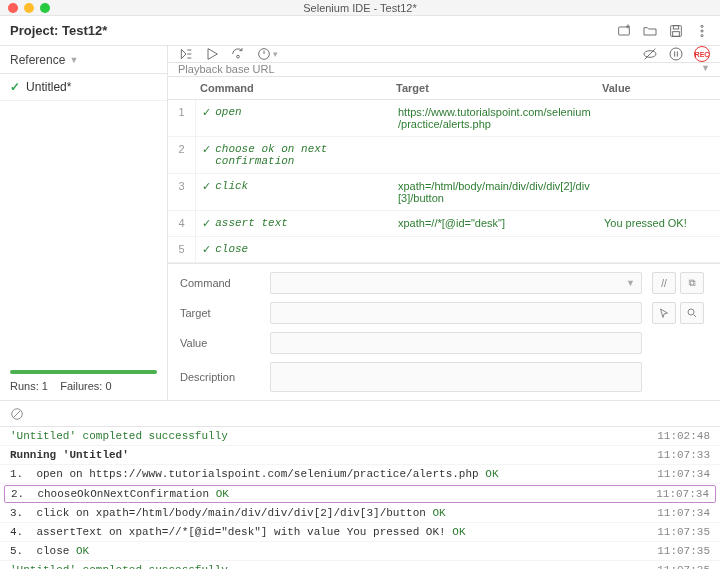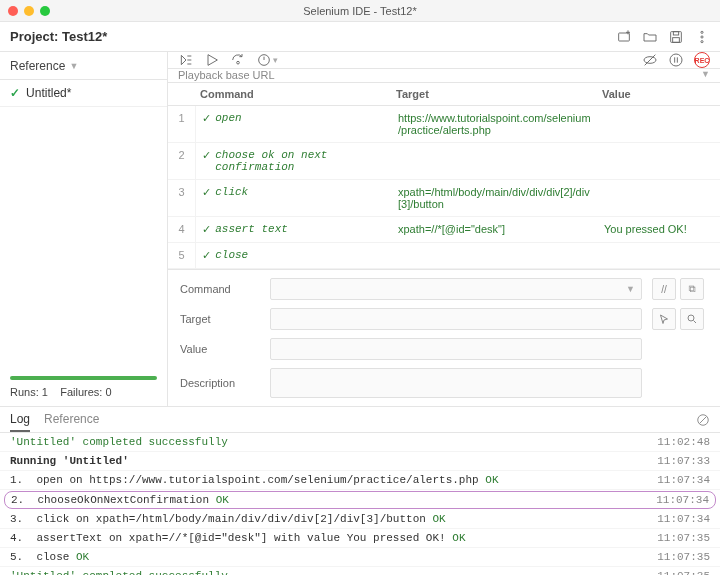--- a/index.html
+++ b/index.html
@@ -1,17 +1,17 @@
 <!DOCTYPE html>
 <html><head>
 <meta charset="utf-8">
 <style>
   * { box-sizing: border-box; margin: 0; padding: 0; }
   body { font-family: -apple-system, "Helvetica Neue", Arial, sans-serif; font-size: 12px; color: #333; background: #fff; width: 720px; height: 576px; overflow: hidden; }
-  .titlebar { height: 22px; display: flex; align-items: center; padding: 0 8px; position: relative; border-bottom: 1px solid #e5e5e5; background: #f5f5f5; }
+  .titlebar { height: 16px; display: flex; align-items: center; padding: 0 8px; position: relative; border-bottom: 1px solid #e5e5e5; background: #f5f5f5; }
   .traffic { display: flex; gap: 6px; }
   .dot { width: 10px; height: 10px; border-radius: 50%; }
   .dot.red { background: #ff5f56; }
   .dot.yellow { background: #ffbd2e; }
   .dot.green { background: #27c93f; }
   .titlebar-title { position: absolute; left: 0; right: 0; text-align: center; font-size: 11px; color: #555; }
   .projectbar { display: flex; align-items: center; justify-content: space-between; height: 30px; padding: 0 10px; border-bottom: 1px solid #e5e5e5; }
   .projectbar-left { font-size: 13px; font-weight: 600; }
   .projectbar-right { display: flex; gap: 10px; }
   .projectbar-right svg { width: 16px; height: 16px; stroke: #666; fill: none; stroke-width: 1.4; }
@@ -49,21 +49,21 @@
   .editor .btn-tiny { width:24px; height:22px; border:1px solid #ddd; border-radius:2px; display:flex; align-items:center; justify-content:center; font-size:10px; color:#888; background:#fafafa; }
   .editor textarea.fld { height: 30px; resize: none; }
   .log-section { border-top: 1px solid #e5e5e5; }
   .log-tabs { display:flex; justify-content:space-between; align-items:center; height:26px; border-bottom:1px solid #e5e5e5; padding:0 10px; }
   .log-tabs .tabs { display:flex; gap:14px; }
   .log-tabs .tab { font-size:12px; color:#888; padding:4px 0; }
   .log-tabs .tab.active { color:#333; border-bottom:2px solid #666; }
   .log-body { height: 142px; overflow:hidden; }
   .log-row { display:flex; justify-content:space-between; padding:3px 10px; font-size:11px; border-bottom:1px solid #f4f4f4;font-family:Liberation Mono, monospace; }
   .log-row.green { color:#2e7d32; font-weight:500; }
-  .log-row.highlight { border:1px solid #c38acb; margin:1px 4px; border-radius:8px; padding:2px 6px; }
+  .log-row.highlight { border:1px solid #c38acb; margin:1px 4px; border-radius:2px; padding:2px 6px; }
   .ok { color:#2e7d32; }
   .time { color:#888; font-variant-numeric: tabular-nums; }
   .chev { font-size:9px; color:#aaa; }
   .muted { color:#888; }
 </style>
 </head>
 <body>
 
 <div class="titlebar">
   <div class="traffic">
@@ -269,24 +269,20 @@
       <div></div>
       <div>Description</div>
       <textarea class="fld" style=""></textarea>
       <div></div>
     </div>
   </div>
 </div>
 
 <div class="log-section">
   <div class="log-tabs">
-    <div class="tabs">
-      <div class="tab active">Log</div>
-      <div class="tab">Reference</div>
-    </div>
     <span class="icon-btn">
         <svg width="14" height="14" viewBox="0 0 24 24" stroke="#888" fill="none" stroke-width="1.6">
           <circle cx="12" cy="12" r="9"></circle>
           <line x1="6" y1="18" x2="18" y2="6"></line>
         </svg>
       </span>
   </div>
   <div class="log-body" id="log-body">
       <div class="log-row green">
         <span>'Untitled' completed successfully</span>

